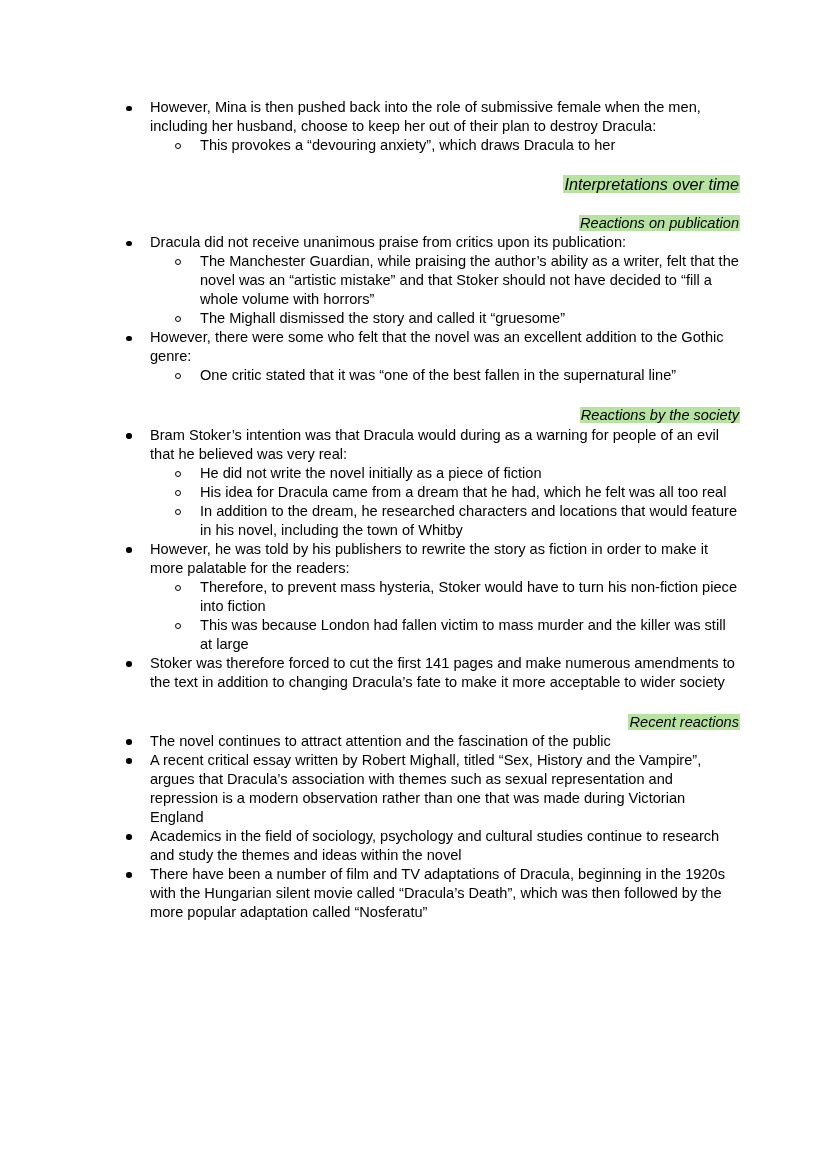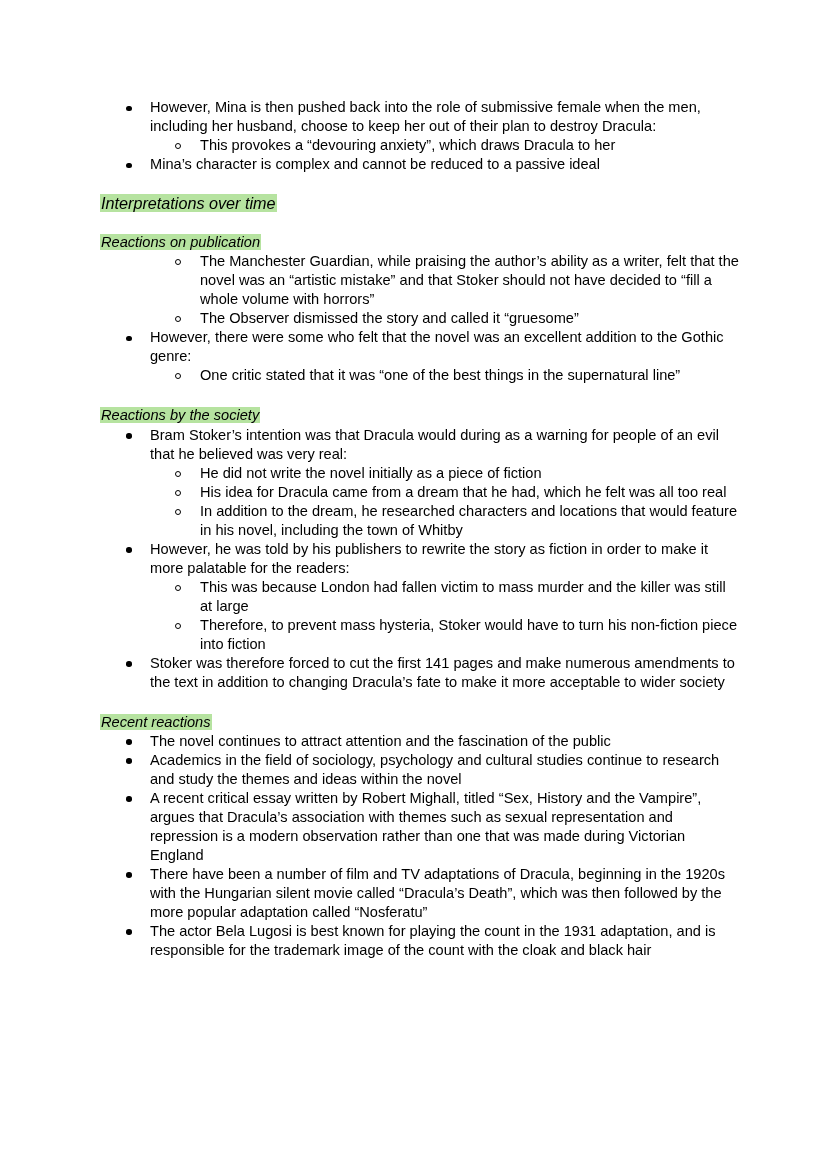--- a/index.html
+++ b/index.html
@@ -62,20 +62,21 @@
       width: 5px;
       height: 5px;
       border-radius: 50%;
       border: 1px solid #000000;
       box-sizing: border-box;
       width: 6px;
       height: 6px;
     }
     .heading-block {
       line-height: 20.2px;
+      text-align: right;
     }
     .hl {
       background: #b6e3a0;
       font-style: italic;
       padding: 0 1px;
     }
     .h-major {
       font-size: 16.2px;
       line-height: 22px;
     }
@@ -84,62 +85,61 @@
   </style>
 </head>
 <body>
 
 <div class="page">
   <div class="content">
 
     <ul>
       <li class="l1"><span>However, Mina is then pushed back into the role of submissive female when the men, including her husband, choose to keep her out of their plan to destroy Dracula:</span></li>
       <li class="l2"><span>This provokes a “devouring anxiety”, which draws Dracula to her</span></li>
-      <li class="l1"><span>Mina’s character is complex and cannot be reduced to a passive ideal</span></li>
     </ul>
 
     <div class="gap-lg"></div>
     <div class="heading-block h-major">
       <span class="hl">Interpretations over time</span>
     </div>
     <div class="gap-lg"></div>
 
     <div class="heading-block">
       <span class="hl">Reactions on publication</span>
     </div>
     <ul>
+      <li class="l1"><span>Dracula did not receive unanimous praise from critics upon its publication:</span></li>
       <li class="l2"><span>The Manchester Guardian, while praising the author’s ability as a writer, felt that the novel was an “artistic mistake” and that Stoker should not have decided to “fill a whole volume with horrors”</span></li>
-      <li class="l2"><span>The Observer dismissed the story and called it “gruesome”</span></li>
+      <li class="l2"><span>The Mighall dismissed the story and called it “gruesome”</span></li>
       <li class="l1"><span>However, there were some who felt that the novel was an excellent addition to the Gothic genre:</span></li>
-      <li class="l2"><span>One critic stated that it was “one of the best things in the supernatural line”</span></li>
+      <li class="l2"><span>One critic stated that it was “one of the best fallen in the supernatural line”</span></li>
     </ul>
 
     <div class="gap-sm"></div>
 
     <div class="heading-block">
       <span class="hl">Reactions by the society</span>
     </div>
     <ul>
       <li class="l1"><span>Bram Stoker’s intention was that Dracula would during as a warning for people of an evil that he believed was very real:</span></li>
       <li class="l2"><span>He did not write the novel initially as a piece of fiction</span></li>
       <li class="l2"><span>His idea for Dracula came from a dream that he had, which he felt was all too real</span></li>
       <li class="l2"><span>In addition to the dream, he researched characters and locations that would feature in his novel, including the town of Whitby</span></li>
       <li class="l1"><span>However, he was told by his publishers to rewrite the story as fiction in order to make it more palatable for the readers:</span></li>
+      <li class="l2"><span>Therefore, to prevent mass hysteria, Stoker would have to turn his non-fiction piece into fiction</span></li>
       <li class="l2"><span>This was because London had fallen victim to mass murder and the killer was still at large</span></li>
-      <li class="l2"><span>Therefore, to prevent mass hysteria, Stoker would have to turn his non-fiction piece into fiction</span></li>
       <li class="l1"><span>Stoker was therefore forced to cut the first 141 pages and make numerous amendments to the text in addition to changing Dracula’s fate to make it more acceptable to wider society</span></li>
     </ul>
 
     <div class="gap-sm"></div>
 
     <div class="heading-block">
       <span class="hl">Recent reactions</span>
     </div>
     <ul>
       <li class="l1"><span>The novel continues to attract attention and the fascination of the public</span></li>
+      <li class="l1"><span>A recent critical essay written by Robert Mighall, titled “Sex, History and the Vampire”, argues that Dracula’s association with themes such as sexual representation and repression is a modern observation rather than one that was made during Victorian England</span></li>
       <li class="l1"><span>Academics in the field of sociology, psychology and cultural studies continue to research and study the themes and ideas within the novel</span></li>
-      <li class="l1"><span>A recent critical essay written by Robert Mighall, titled “Sex, History and the Vampire”, argues that Dracula’s association with themes such as sexual representation and repression is a modern observation rather than one that was made during Victorian England</span></li>
       <li class="l1"><span>There have been a number of film and TV adaptations of Dracula, beginning in the 1920s with the Hungarian silent movie called “Dracula’s Death”, which was then followed by the more popular adaptation called “Nosferatu”</span></li>
-      <li class="l1"><span>The actor Bela Lugosi is best known for playing the count in the 1931 adaptation, and is responsible for the trademark image of the count with the cloak and black hair</span></li>
     </ul>
 
   </div>
 </div>
 
 </body></html>

